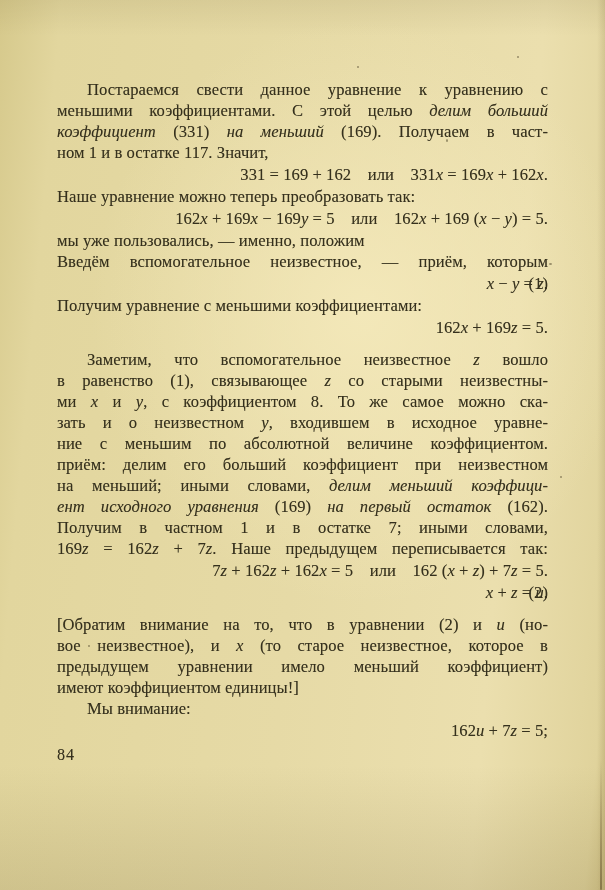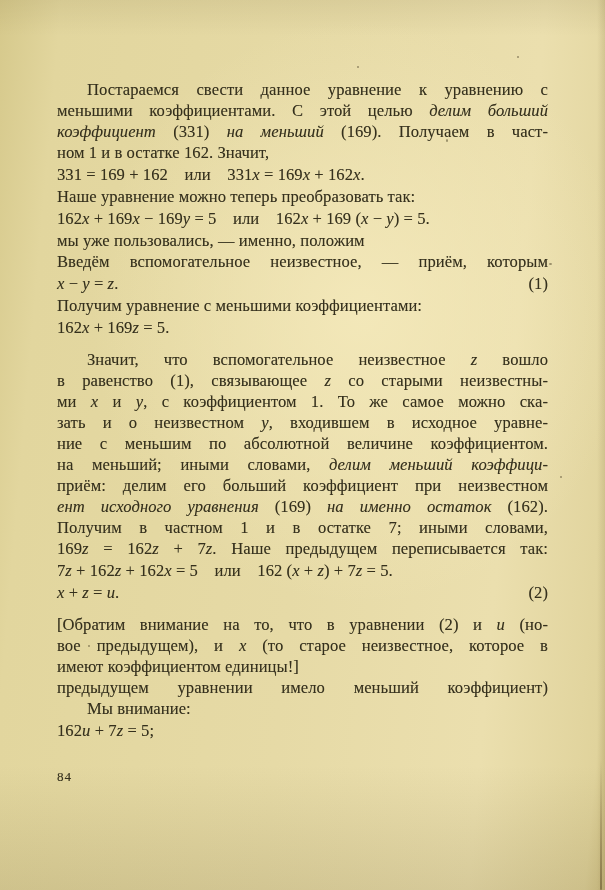--- a/index.html
+++ b/index.html
@@ -17,24 +17,24 @@
   .content {
     position:absolute; left:57px; top:79px; width:491px;
     font-size:16.5px; line-height:21px; color:#35301d;
     text-shadow:0.2px 0.2px 0 rgba(53,48,29,0.35);
     letter-spacing:0.1px;
   }
   .line { min-height:21px; }
   .line.j { text-align:justify; text-align-last:justify; }
   .line.ind { text-indent:30px; }
   .it { font-style:italic;font-family:Liberation Serif, serif; }
-  .eq { position:relative; text-align:left; margin:1px 0; }
+  .eq { position:relative; text-align:right; margin:1px 0; }
   .eq .num { position:absolute; right:0; top:0; }
   .para.gap, .eq.gap { margin-top:11px; }
-  .pagenum { margin-top:25px; font-size:13px; letter-spacing:1px; }
+  .pagenum { margin-top:3px; font-size:16px; letter-spacing:1px; }
   .spk { position:absolute; border-radius:50%; background:rgba(70,60,35,0.5); }
   .edge-r { position:absolute; top:0; right:0; width:8px; height:100%;
     background:linear-gradient(90deg, rgba(0,0,0,0) 0%, rgba(115,95,50,0.16) 100%); }
   .fold { position:absolute; right:3px; bottom:0; width:2px; height:130px; border-radius:2px;
     background:linear-gradient(180deg, rgba(0,0,0,0), rgba(92,76,38,0.55)); }
 </style>
 </head>
 <body>
 
 <div class="page">
@@ -48,57 +48,57 @@
   <span class="spk" style="left:560px;top:476px;width:2px;height:2px;"></span>
   <span class="spk" style="left:193px;top:628px;width:2px;height:2px;"></span>
   <span class="spk" style="left:88px;top:645px;width:2px;height:2px;"></span>
 
   <div class="content">
     <div id="blocks">
         <div class="para">
           <div class="line j ind"><span>Постараемся свести данное уравнение к уравнению с</span></div>
           <div class="line j"><span>меньшими коэффициентами. С этой целью </span><span class="it">делим больший</span></div>
           <div class="line j"><span class="it">коэффициент</span><span> (331) </span><span class="it">на меньший</span><span> (169). Получаем в част-</span></div>
-          <div class="line"><span>ном 1 и в остатке 162. Значит,</span></div>
+          <div class="line"><span>ном 1 и в остатке 117. Значит,</span></div>
         </div>
         <div class="eq"><span>331 = 169 + 162</span><span> или </span><span>331</span><span class="it">x</span><span> = 169</span><span class="it">x</span><span> + 162</span><span class="it">x</span><span>.</span></div>
         <div class="para">
           <div class="line"><span>Наше уравнение можно теперь преобразовать так:</span></div>
         </div>
         <div class="eq"><span>162</span><span class="it">x</span><span> + 169</span><span class="it">x</span><span> − 169</span><span class="it">y</span><span> = 5</span><span> или </span><span>162</span><span class="it">x</span><span> + 169 (</span><span class="it">x</span><span> − </span><span class="it">y</span><span>) = 5.</span></div>
         <div class="para">
           <div class="line"><span>мы уже пользовались, — именно, положим</span></div>
           <div class="line j"><span>Введём вспомогательное неизвестное, — приём, которым</span></div>
         </div>
         <div class="eq"><span class="it">x</span><span> − </span><span class="it">y</span><span> = </span><span class="it">z</span><span>.</span><span class="num">(1)</span></div>
         <div class="para">
           <div class="line"><span>Получим уравнение с меньшими коэффициентами:</span></div>
         </div>
         <div class="eq"><span>162</span><span class="it">x</span><span> + 169</span><span class="it">z</span><span> = 5.</span></div>
         <div class="para gap">
-          <div class="line j ind"><span>Значит, что вспомогательное неизвестное </span><span class="it">z</span><span> вошло</span></div>
+          <div class="line j ind"><span>Заметим, что вспомогательное неизвестное </span><span class="it">z</span><span> вошло</span></div>
           <div class="line j"><span>в равенство (1), связывающее </span><span class="it">z</span><span> со старыми неизвестны-</span></div>
-          <div class="line j"><span>ми </span><span class="it">x</span><span> и </span><span class="it">y</span><span>, с коэффициентом 1. То же самое можно ска-</span></div>
+          <div class="line j"><span>ми </span><span class="it">x</span><span> и </span><span class="it">y</span><span>, с коэффициентом 8. То же самое можно ска-</span></div>
           <div class="line j"><span>зать и о неизвестном </span><span class="it">y</span><span>, входившем в исходное уравне-</span></div>
           <div class="line j"><span>ние с меньшим по абсолютной величине коэффициентом.</span></div>
         </div>
         <div class="para">
+          <div class="line j"><span>приём: делим его больший коэффициент при неизвестном</span></div>
           <div class="line j"><span>на меньший; иными словами, </span><span class="it">делим меньший коэффици-</span></div>
-          <div class="line j"><span>приём: делим его больший коэффициент при неизвестном</span></div>
-          <div class="line j"><span class="it">ент исходного уравнения</span><span> (169) </span><span class="it">на именно остаток</span><span> (162).</span></div>
+          <div class="line j"><span class="it">ент исходного уравнения</span><span> (169) </span><span class="it">на первый остаток</span><span> (162).</span></div>
           <div class="line j"><span>Получим в частном 1 и в остатке 7; иными словами,</span></div>
           <div class="line j"><span>169</span><span class="it">z</span><span> = 162</span><span class="it">z</span><span> + 7</span><span class="it">z</span><span>. Наше предыдущем переписывается так:</span></div>
         </div>
         <div class="eq"><span>7</span><span class="it">z</span><span> + 162</span><span class="it">z</span><span> + 162</span><span class="it">x</span><span> = 5</span><span> или </span><span>162 (</span><span class="it">x</span><span> + </span><span class="it">z</span><span>) + 7</span><span class="it">z</span><span> = 5.</span></div>
         <div class="eq"><span class="it">x</span><span> + </span><span class="it">z</span><span> = </span><span class="it">u</span><span>.</span><span class="num">(2)</span></div>
         <div class="para gap">
           <div class="line j"><span>[Обратим внимание на то, что в уравнении (2) и </span><span class="it">u</span><span> (но-</span></div>
-          <div class="line j"><span>вое предыдущем), и </span><span class="it">x</span><span> (то старое неизвестное, которое в</span></div>
+          <div class="line j"><span>вое неизвестное), и </span><span class="it">x</span><span> (то старое неизвестное, которое в</span></div>
+          <div class="line j"><span>предыдущем уравнении имело меньший коэффициент)</span></div>
           <div class="line"><span>имеют коэффициентом единицы!]</span></div>
-          <div class="line j"><span>предыдущем уравнении имело меньший коэффициент)</span></div>
         </div>
         <div class="para">
           <div class="line ind"><span>Мы внимание:</span></div>
         </div>
         <div class="eq"><span>162</span><span class="it">u</span><span> + 7</span><span class="it">z</span><span> = 5;</span></div>
       </div>
     <div class="pagenum">84</div>
   </div>
 </div>
 

